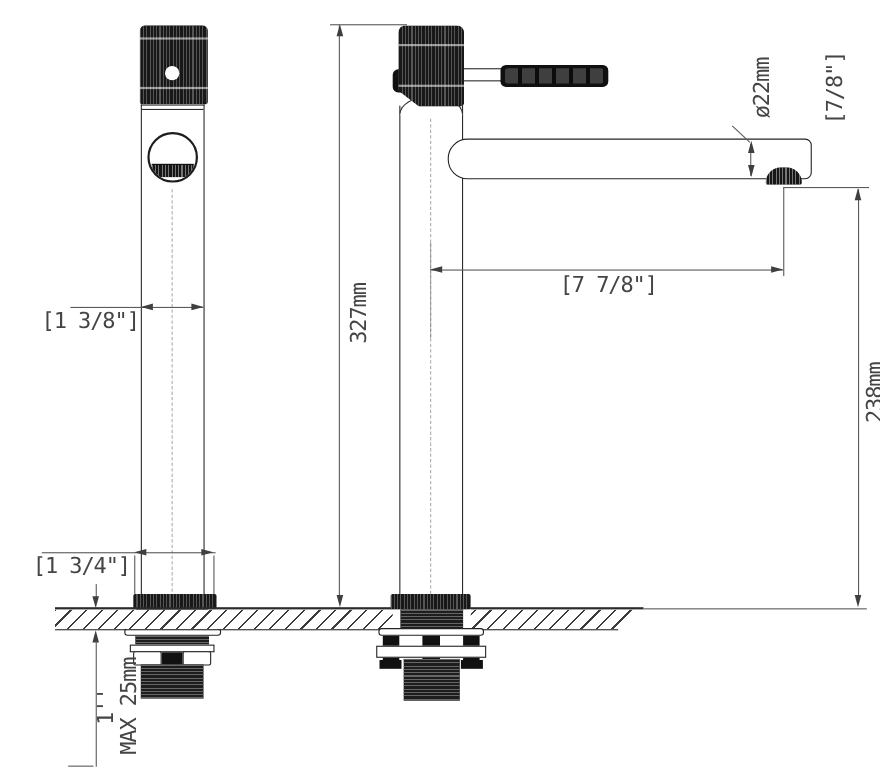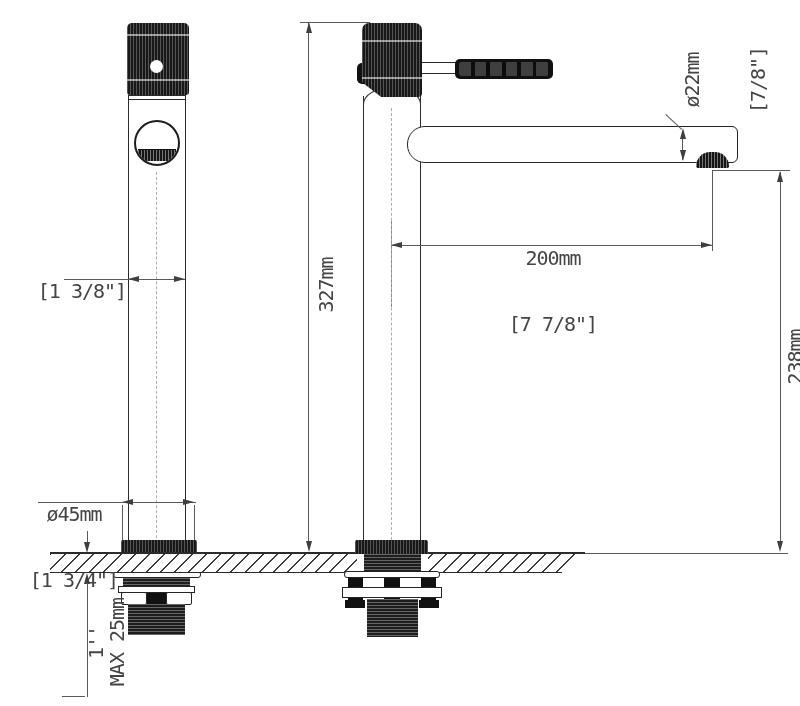--- a/index.html
+++ b/index.html
@@ -137,21 +137,20 @@
     <div class="dim-text" style="left:22px; top:236px; width:120px;">
       <div>[1 3/8"]</div>
     </div>
     <div class="dhl" style="left:64px; top:279px; width:121px;"></div>
     <div class="ar-left" style="left:128px; top:276.4px;"></div>
     <div class="ar-right" style="left:174px; top:276.4px;"></div>
   </div>
 
   <div>
     <div class="dim-text" style="left:14px; top:459px; width:120px;">
-      <div>ø45mm</div>
       <div>[1 3/4"]</div>
     </div>
     <div class="dhl" style="left:38px; top:502px; width:158px;"></div>
     <div class="ar-left" style="left:122px; top:499.4px;"></div>
     <div class="ar-right" style="left:183px; top:499.4px;"></div>
     <div class="dvl" style="left:121.5px; top:505px; height:35px;"></div>
     <div class="dvl" style="left:193.5px; top:505px; height:35px;"></div>
   </div>
 
   <div>
@@ -160,21 +159,20 @@
     <div class="ar-up" style="left:305.8px; top:22px; z-index:4;"></div>
     <div class="ar-down" style="left:305.8px; top:541px; z-index:4;"></div>
     <div class="dim-text rot" style="left:237px; top:262px; width:114px; height:46px;">
       <div>327mm</div>
       <div>[12 7/8"]</div>
     </div>
   </div>
 
   <div>
     <div class="dim-text" style="left:478px; top:203px; width:150px; z-index:4;">
-      <div>200mm</div>
       <div>[7 7/8"]</div>
     </div>
     <div class="dhl" style="left:391px; top:244.6px; width:321px; z-index:4;"></div>
     <div class="ar-left" style="left:391px; top:242px; z-index:4;"></div>
     <div class="ar-right" style="left:701px; top:242px; z-index:4;"></div>
     <div class="dash" style="left:390.5px; top:221px; height:86px; z-index:4;"></div>
     <div class="dvl" style="left:712px; top:170px; height:81px; z-index:4;"></div>
   </div>
 
   <div>

